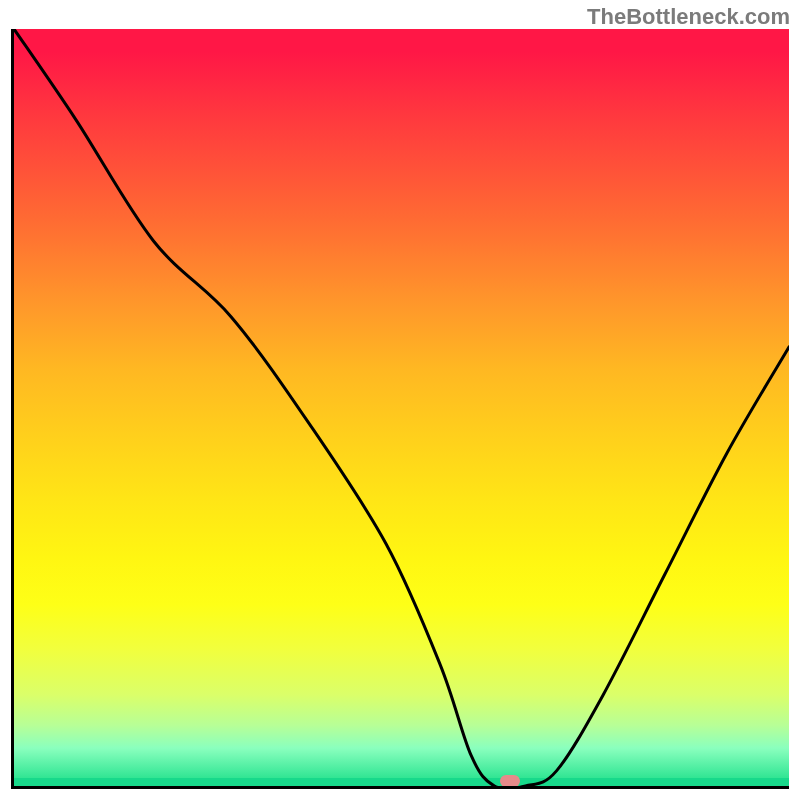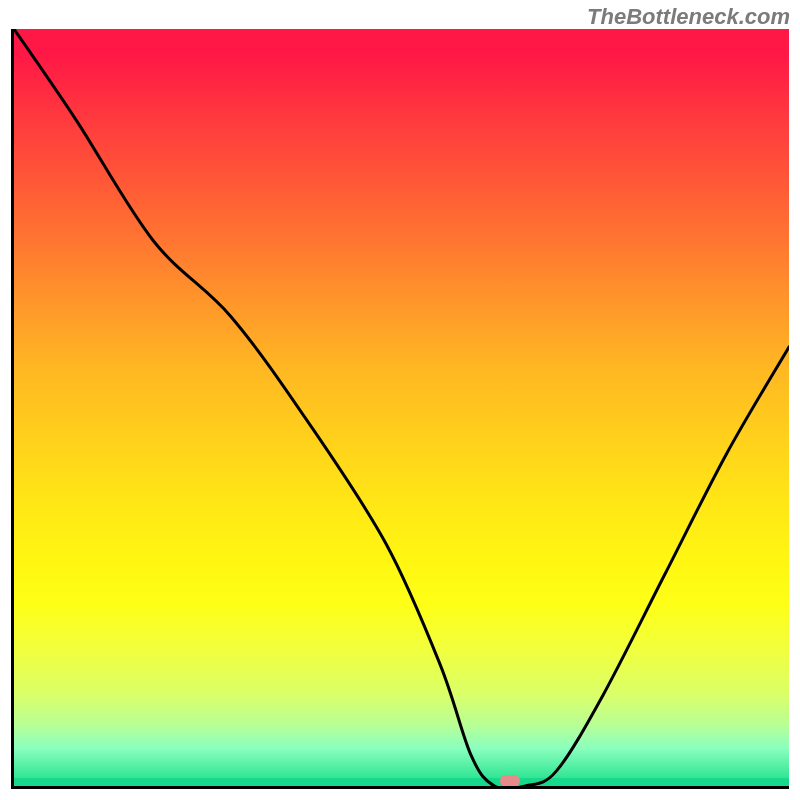--- a/index.html
+++ b/index.html
@@ -16,21 +16,20 @@
     height: 800px;
   }
   .attribution {
     position: absolute;
     top: 4px;
     right: 10px;
     font-size: 22px;
     font-weight: bold;
     color: #7b7b7b;
     z-index: 10;
-    font-style: italic;
   }
   .plot-area {
     position: absolute;
     left: 11px;
     top: 29px;
     width: 778px;
     height: 760px;
     border-left: 3px solid #000;
     border-bottom: 3px solid #000;
     box-sizing: border-box;

